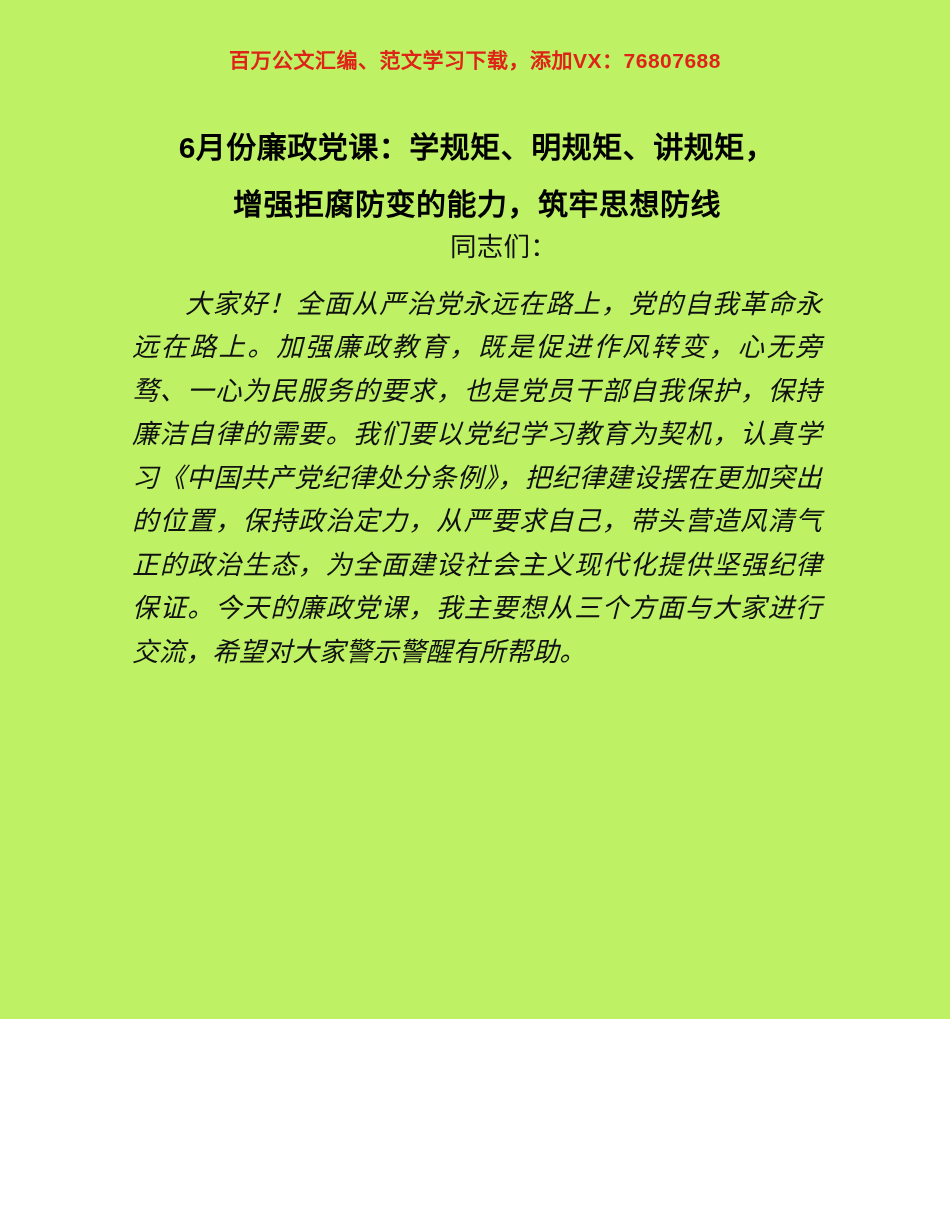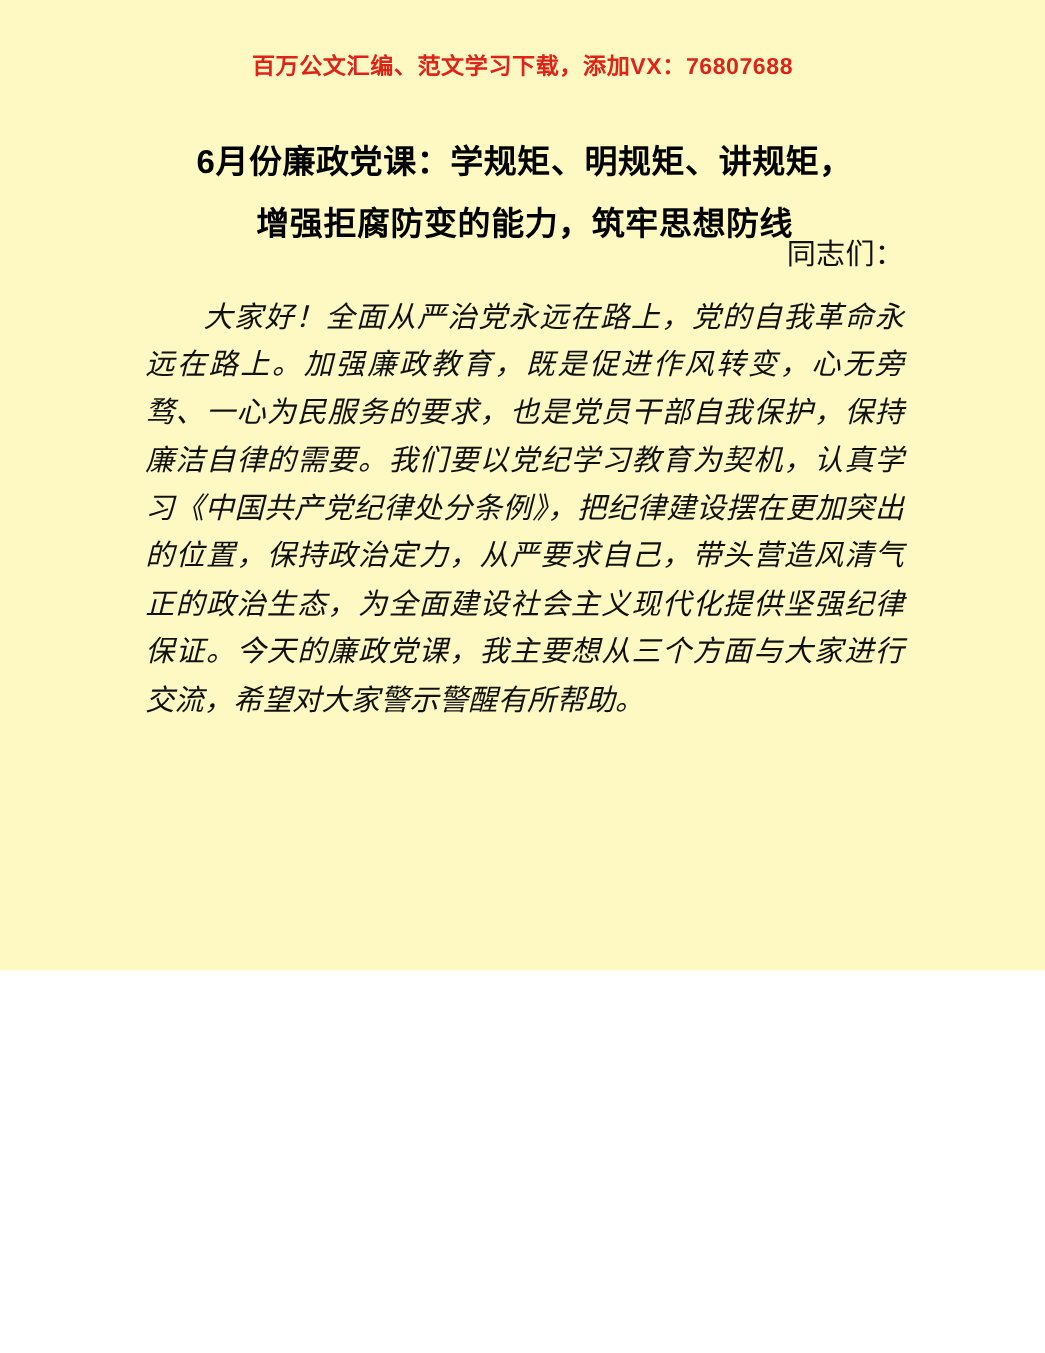--- a/index.html
+++ b/index.html
@@ -13,22 +13,22 @@
     height: 1230px;
     overflow: hidden;
     font-family: "Liberation Sans", "DejaVu Sans", sans-serif;
     color: #000000;
     -webkit-font-smoothing: antialiased;
   }
 
   .page {
     position: relative;
     width: 950px;
-    height: 882px;
-    background: #fef9c3;
+    height: 1019px;
+    background: #bef264;
     box-sizing: border-box;
   }
 
   
   .promo-banner {
     position: absolute;
     left: 0;
     top: 48px;
     width: 950px;
     text-align: center;
@@ -73,22 +73,23 @@
     text-align: justify;
     text-justify: inter-ideograph;
     text-indent: 2em;
     margin: 0 0 0 0;
     letter-spacing: 0.2px;
     font-weight: 500;
     color: #111111;
   }
 
   .para.salutation {
-    text-align: right;
+    text-align: center;
     margin-bottom: 13px;
+    margin-top: 16px;
   }
 
   .para.lead {
     margin-bottom: 25px;
     font-style: italic;
   }
 
   .section-heading {
     font-size: 26px;
     line-height: 43.5px;

